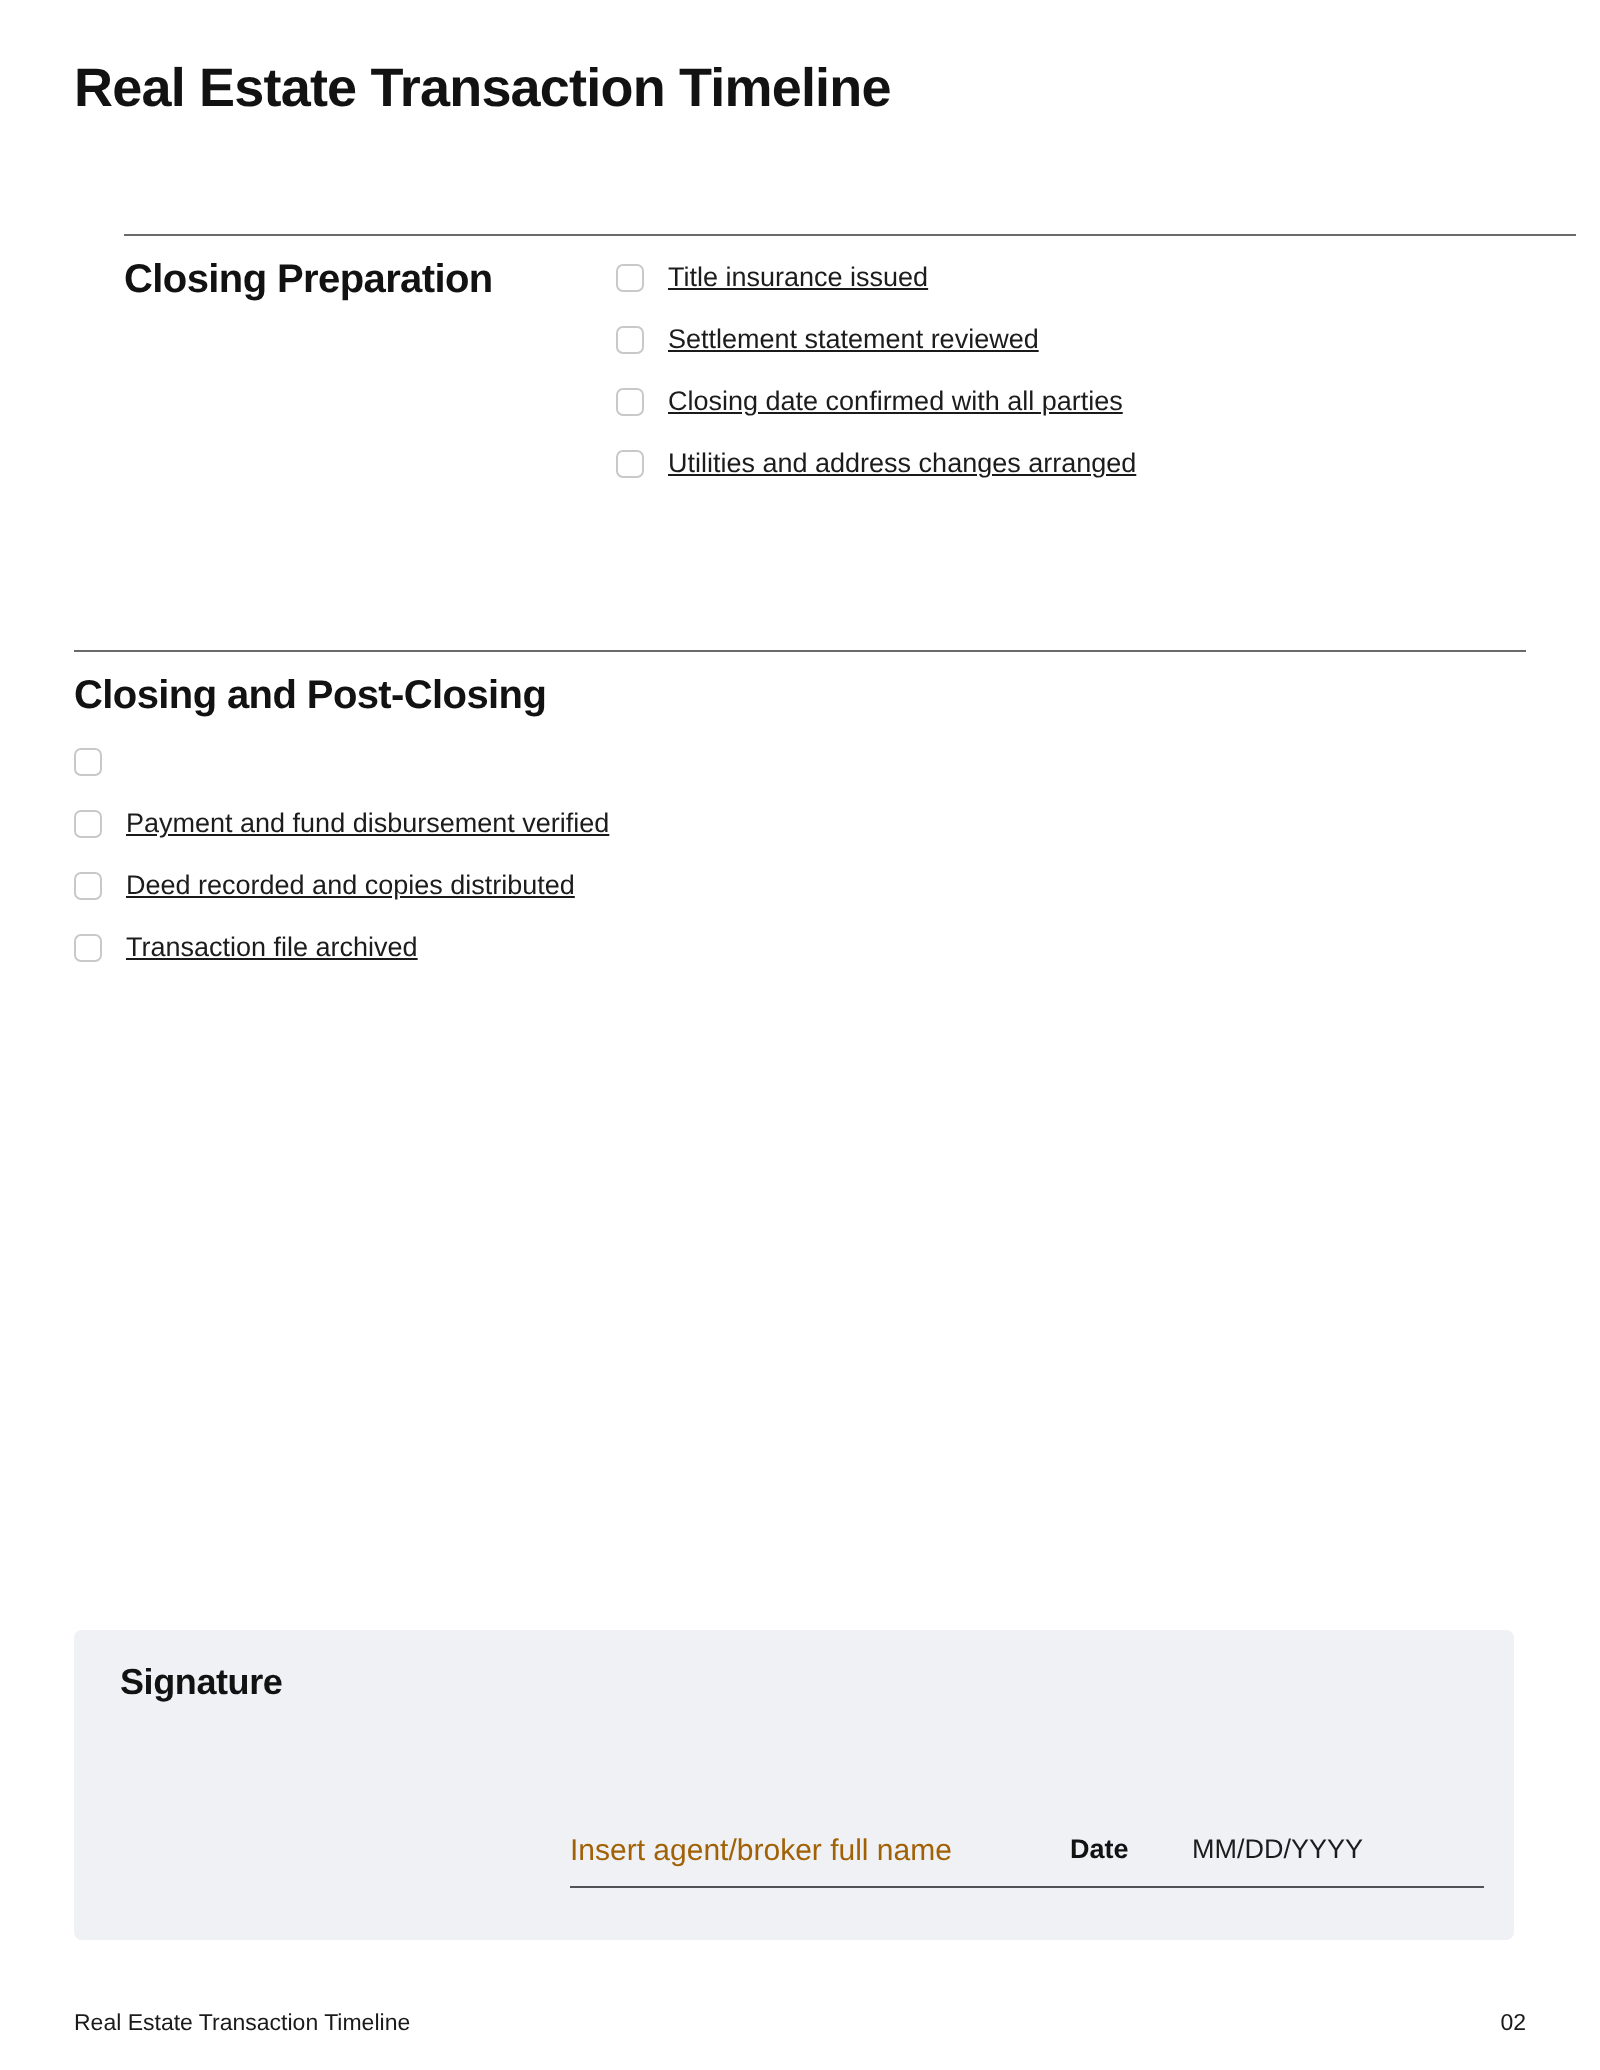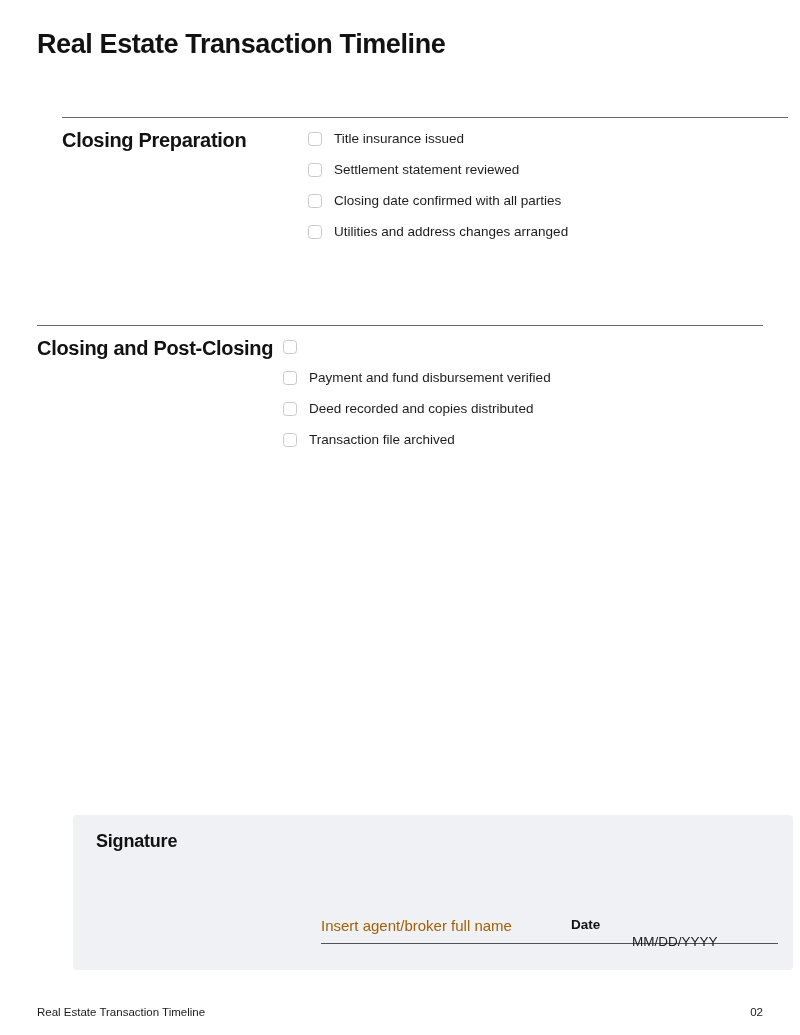--- a/index.html
+++ b/index.html
@@ -22,34 +22,35 @@
   }
   .section {
     position: absolute;
     left: 37px;
     width: 726px;
     border-top: 1px solid #6a6a6a;
     display: flex;
     align-items: flex-start;
   }
   .section-1 { top: 117px; margin-left: 25px; }
-  .section-2 { top: 325px; }
+  .section-2 { top: 325px; flex-direction: column; }
   .section-heading {
     width: 246px;
     padding-top: 11px;
     font-size: 20px;
     font-weight: 700;
     letter-spacing: -0.3px;
     color: #121212;
   }
   .checklist {
     display: flex;
     flex-direction: column;
     gap: 14px;
     padding-top: 12px;
+    text-decoration: underline;
   }
   .check-row {
     display: flex;
     align-items: center;
     gap: 12px;
     height: 17px;
   }
   .checkbox {
     width: 14px;
     height: 14px;
@@ -65,21 +66,20 @@
     white-space: nowrap;
   }
   .signature-panel {
     position: absolute;
     left: 37px;
     top: 815px;
     width: 720px;
     height: 155px;
     background: #eff1f4;
     border-radius: 4px;
-    margin-left: 36px;
   }
   .signature-heading {
     position: absolute;
     left: 23px;
     top: 16px;
     font-size: 18px;
     font-weight: 700;
     letter-spacing: -0.2px;
     color: #121212;
   }
@@ -103,21 +103,21 @@
     position: absolute;
     left: 250px;
     top: 0;
     font-size: 13.5px;
     font-weight: 700;
     color: #121212;
   }
   .sig-date-value {
     position: absolute;
     left: 311px;
-    top: 17px;
+    top: 0;
     font-size: 13.5px;
     color: #1c1c1c;
     white-space: nowrap;
   }
   .footer {
     position: absolute;
     left: 37px;
     width: 726px;
     top: 1006px;
     display: flex;

